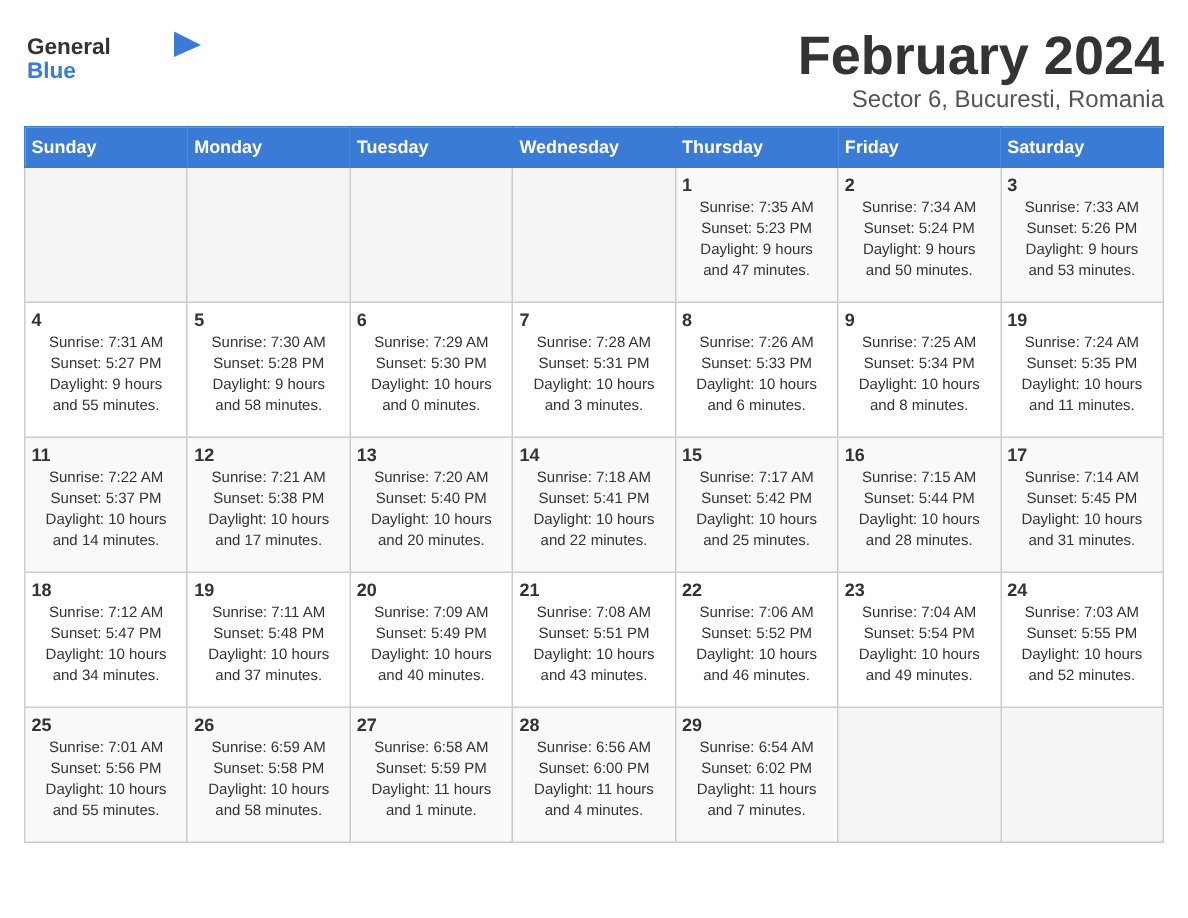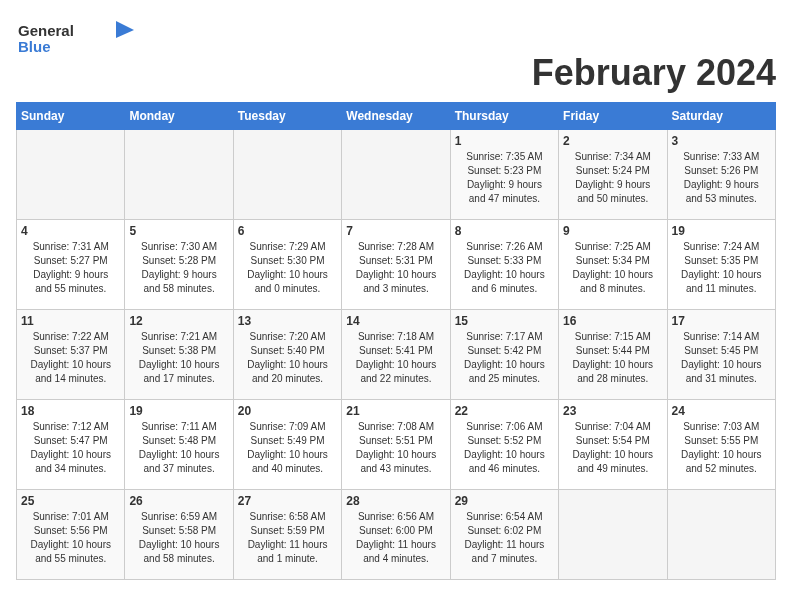--- a/index.html
+++ b/index.html
@@ -16,21 +16,20 @@
       align-items: flex-start;
       margin-bottom: 8px;
     }
     .logo {
       display: flex;
       align-items: center;
       gap: 4px;
     }
     .title-area {
       text-align: right;
-      margin-top: 36px;
     }
     .main-title {
       font-size: 36px;
       font-weight: bold;
       color: #333;
     }
     .sub-title {
       font-size: 16px;
       color: #555;
     }
@@ -86,20 +85,21 @@
 <div class="header-area">
   <div class="logo">
     <svg width="120" height="40" viewBox="0 0 120 40">
       <text x="2" y="20" font-size="15" font-weight="bold" fill="#333" font-family="Arial">General</text>
       <text x="2" y="36" font-size="15" font-weight="bold" fill="#3a7bd5" font-family="Arial">Blue</text>
       <polygon points="100,5 118,14 100,22" fill="#3a7bd5"></polygon>
     </svg>
   </div>
   <div class="title-area">
     <div class="main-title">February 2024</div>
+    <div class="sub-title">Sector 6, Bucuresti, Romania</div>
   </div>
 </div>
 
 <table>
   <thead>
     <tr id="header-row">
     <th>Sunday</th>
         <th>Monday</th>
         <th>Tuesday</th>
         <th>Wednesday</th>

